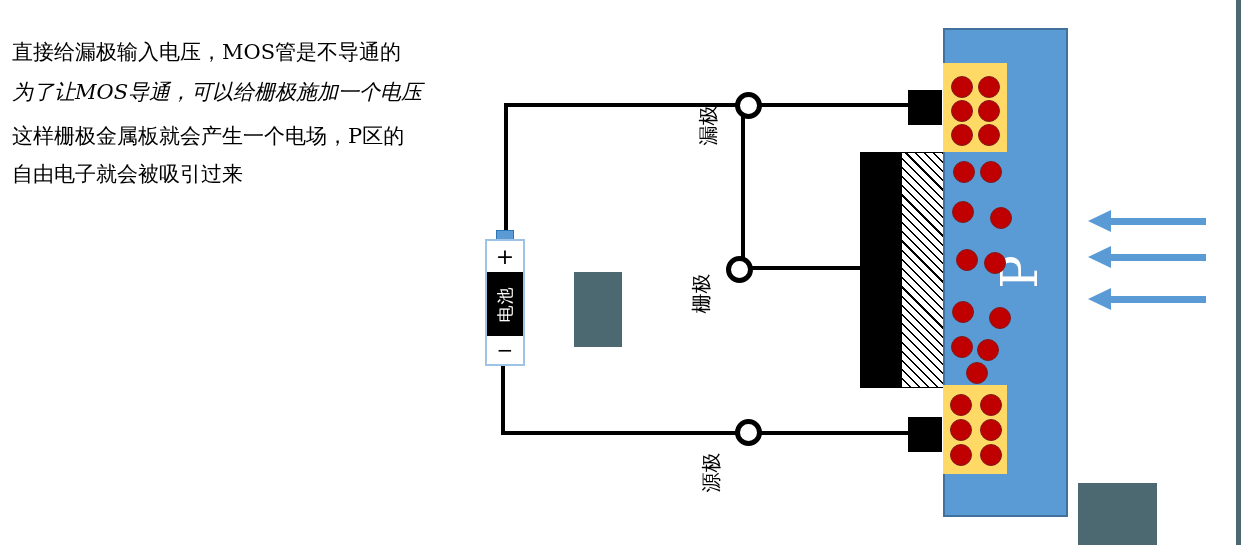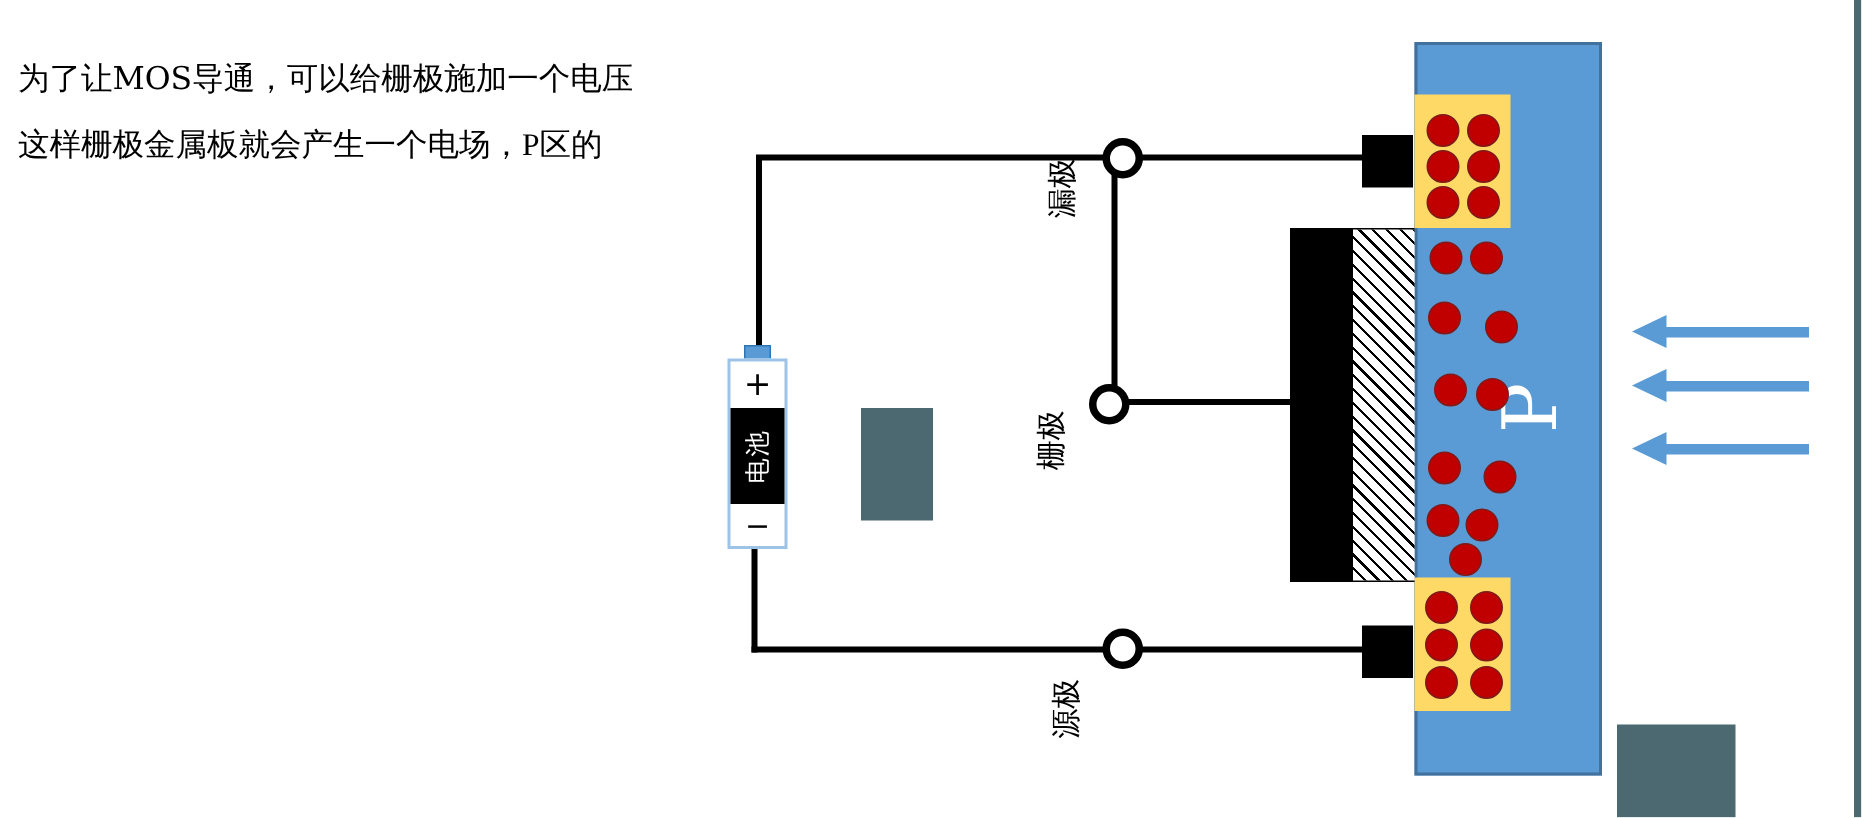--- a/index.html
+++ b/index.html
@@ -6,22 +6,22 @@
   .canvas{
     position:relative;width:1241px;height:545px;background:#ffffff;
     font-family:"DejaVu Serif","Liberation Serif",serif;overflow:hidden;
   }
 
   
   .annotation{position:absolute;left:12px;top:40px;width:450px;color:#000;font-size:21px;}
   .annotation p{margin:0;line-height:24px;white-space:nowrap;}
   .annotation p.g1{margin-bottom:16px;}
   .annotation p.g2{margin-bottom:19px;}
-  .annotation p.g3{margin-bottom:20px;}
-  .annotation p.g4{margin-bottom:14px;font-family:Liberation Serif, serif;}
+  .annotation p.g3{margin-bottom:20px;font-style:italic;}
+  .annotation p.g4{margin-bottom:14px;}
 
   
   .wire{position:absolute;background:#000;}
 
   
   .node{position:absolute;width:17px;height:17px;border:5px solid #000;border-radius:50%;background:#fff;z-index:5;}
 
   
   .rlabel{position:absolute;font-size:20px;color:#000;white-space:nowrap;transform:rotate(-90deg);transform-origin:center center;}
 
@@ -64,22 +64,24 @@
   .slate.a{left:574px;top:272px;width:48px;height:75px;}
   .slate.b{left:1078px;top:483px;width:79px;height:62px;}
   .edge-bar{position:absolute;left:1236px;top:0;width:5px;height:545px;background:#4C6972;}
 </style>
 </head>
 <body>
 
 <div class="canvas">
 
   <div class="annotation">
+    <p class="g1">直接给漏极输入电压，MOS管是不导通的</p>
     <p class="g3">为了让MOS导通，可以给栅极施加一个电压</p>
     <p class="g4">这样栅极金属板就会产生一个电场，P区的</p>
+    <p>自由电子就会被吸引过来</p>
   </div>
 
   <div class="wire" style="left:504px;top:105px;width:4px;height:127px;"></div>
   <div class="wire" style="left:504px;top:103px;width:404px;height:4px;"></div>
   <div class="wire" style="left:741px;top:105px;width:4px;height:164px;"></div>
   <div class="wire" style="left:741px;top:266px;width:119px;height:4px;"></div>
   <div class="wire" style="left:501px;top:363px;width:4px;height:72px;"></div>
   <div class="wire" style="left:501px;top:431px;width:407px;height:4px;"></div>
 
   <div class="node" style="left:735px;top:92px;"></div>

